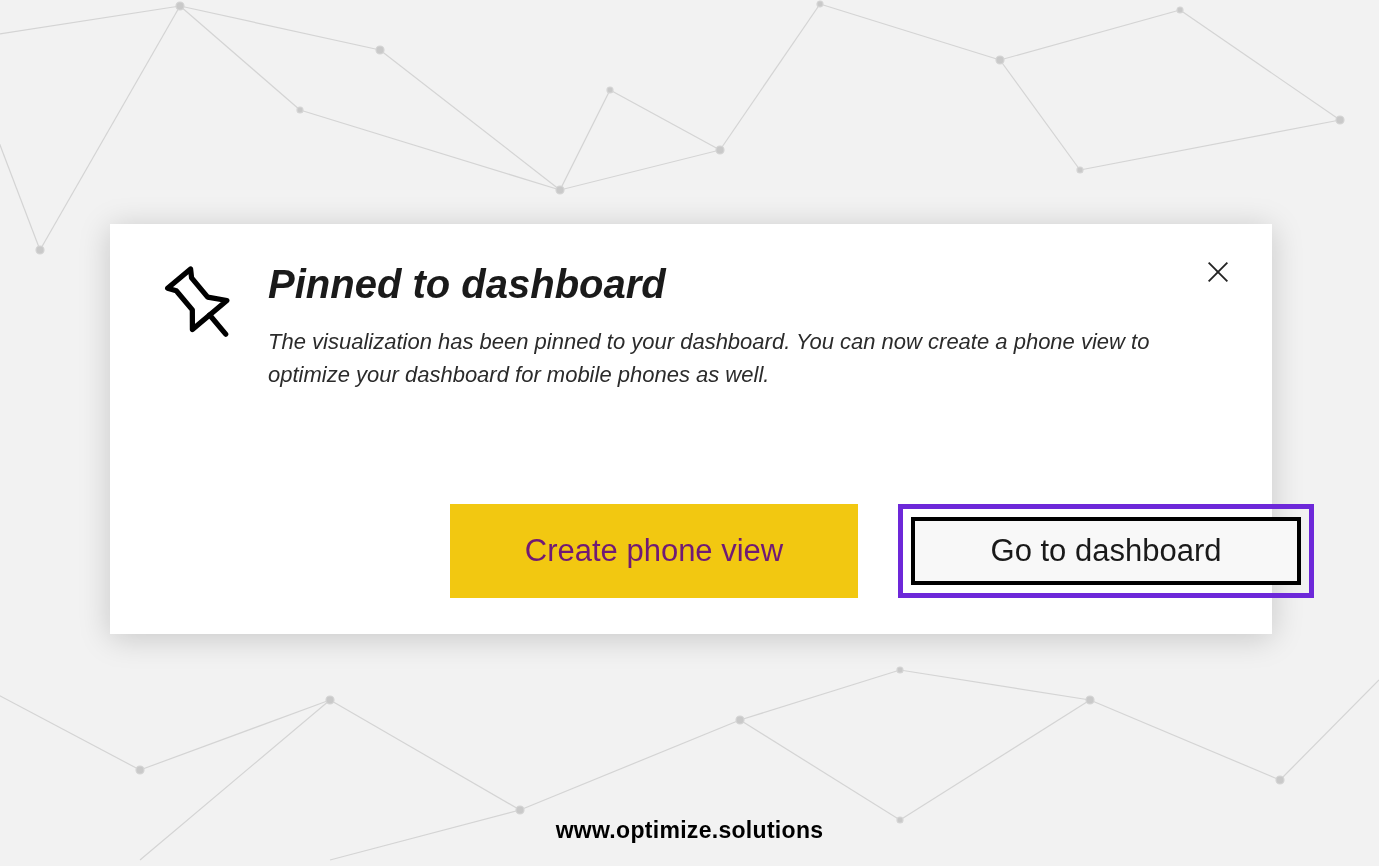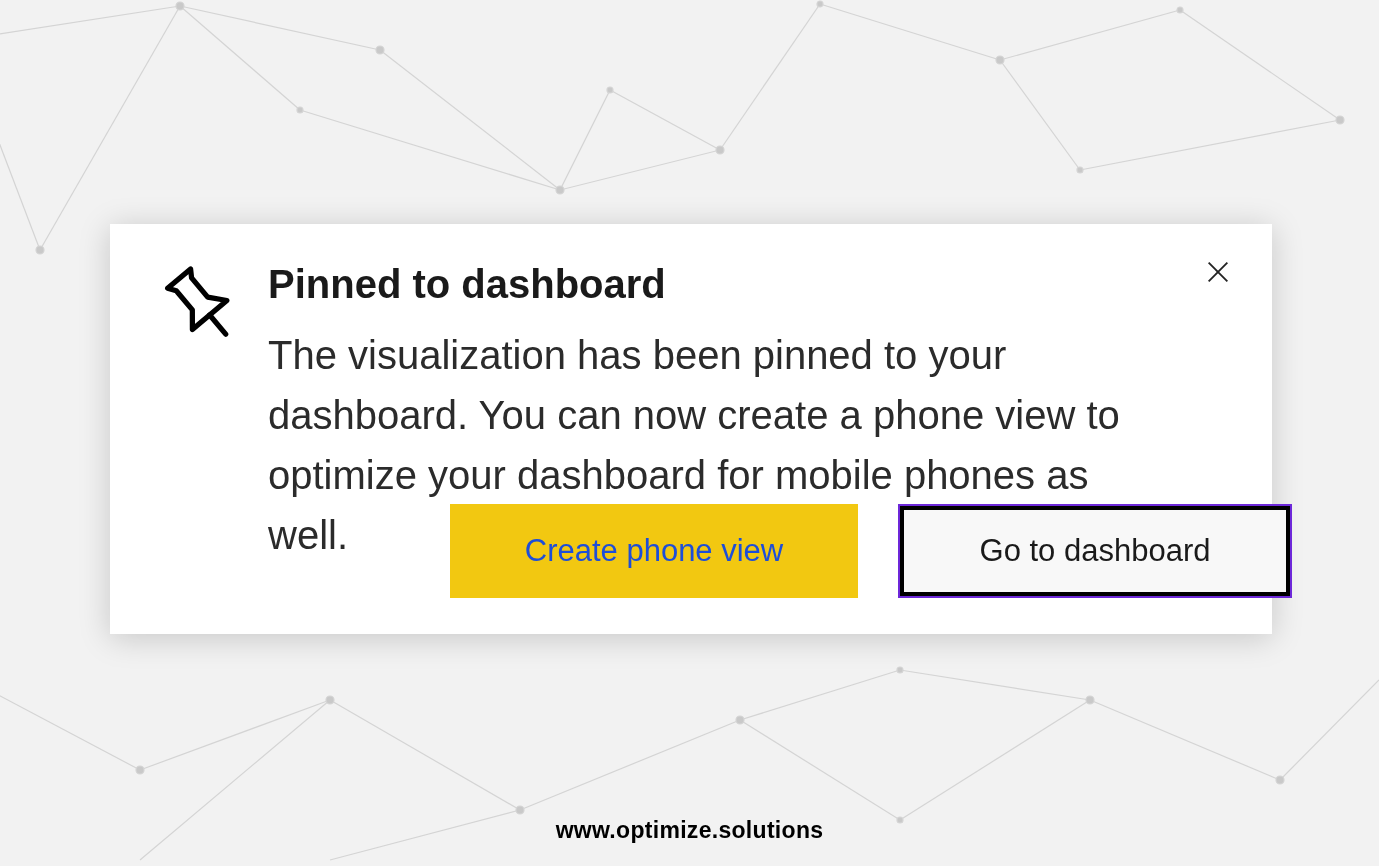--- a/index.html
+++ b/index.html
@@ -22,41 +22,42 @@
     top: 224px;
     width: 1162px;
     height: 410px;
     background: #ffffff;
     box-shadow: 0 4px 30px rgba(0,0,0,0.18);
     padding: 30px 40px 30px 40px;
   }
   .dialog-content {
     display: flex;
     align-items: flex-start;
+    font-style: italic;
   }
   .pin-icon-wrap {
     flex: 0 0 auto;
     width: 90px;
     margin-top: 12px;
     margin-left: 10px;
   }
   .text-wrap {
     flex: 1 1 auto;
     padding-left: 18px;
     padding-right: 60px;
   }
   .dialog-title {
     font-size: 40px;
     font-weight: 600;
     color: #1a1a1a;
     margin-top: 8px;
     margin-bottom: 18px;
   }
   .dialog-body {
-    font-size: 40px;
+    font-size: 22px;
     line-height: 1.5;
     color: #2b2b2b;
     font-weight: 400;
   }
   .close-btn {
     position: absolute;
     top: 28px;
     right: 34px;
     width: 40px;
     height: 40px;
@@ -80,26 +81,26 @@
     padding: 0 48px;
     display: flex;
     align-items: center;
     justify-content: center;
     cursor: pointer;
     border: none;
     font-family: inherit;
   }
   .btn-primary {
     background: #f2c811;
-    color: #1d4ed8;
+    color: #701a75;
     width: 408px;
   }
   .btn-secondary-wrap {
-    border: 2px solid #6d28d9;
-    padding: 0;
+    border: 5px solid #6d28d9;
+    padding: 8px;
     display: flex;
   }
   .btn-secondary {
     background: #f8f8f8;
     color: #1a1a1a;
     border: 4px solid #000;
     width: 390px;
     height: 100%;
   }
   .watermark {

